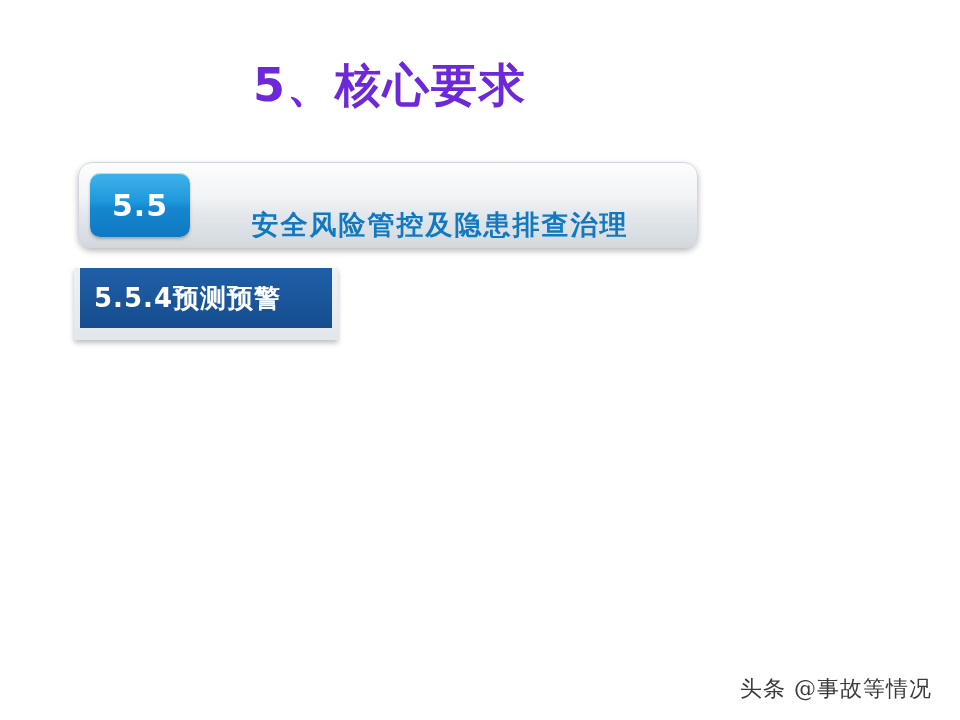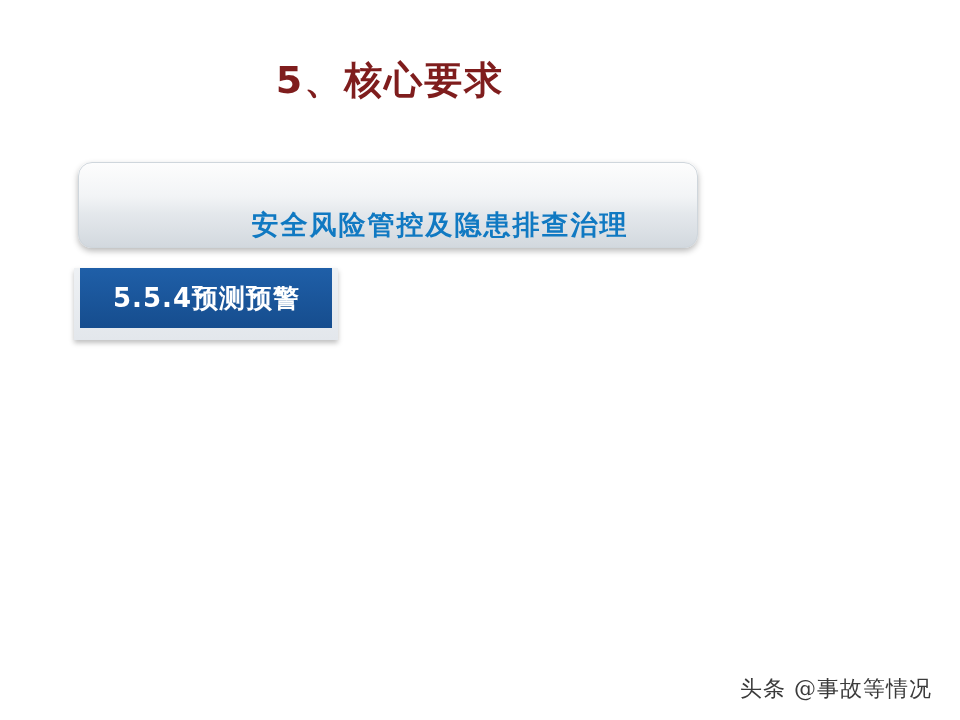--- a/index.html
+++ b/index.html
@@ -21,23 +21,23 @@
     box-sizing: border-box;
   }
 
   
   .slide-title {
     position: absolute;
     top: 58px;
     left: 0;
     width: 780px;
     text-align: center;
-    font-size: 38px;
+    font-size: 46px;
     font-weight: bold;
-    color: #7f1d1d;
+    color: #6d28d9;
     letter-spacing: 2px;
     line-height: 1.2;
   }
 
   
   .section-banner {
     position: absolute;
     left: 78px;
     top: 162px;
     width: 620px;
@@ -103,21 +103,21 @@
   }
   .sub-banner-fill {
     position: absolute;
     left: 6px;
     top: 0px;
     width: 252px;
     height: 60px;
     background: linear-gradient(to bottom, #1f5fa8 0%, #164d8e 100%);
     display: flex;
     align-items: center;
-    padding-left: 33px;
+    padding-left: 14px;
     box-sizing: border-box;
     color: #ffffff;
     font-size: 26px;
     font-weight: bold;
     letter-spacing: 1px;
   }
 
   
   .body-text {
     position: absolute;
@@ -151,20 +151,21 @@
 </style>
 </head>
 <body>
 
 <div class="slide">
 
   <div class="slide-title">5、核心要求</div>
 
   <div class="section-banner">
     <div class="section-banner-inner"></div>
+    <div class="section-num">5.5</div>
     <div class="section-label">安全风险管控及隐患排查治理</div>
   </div>
 
   <div class="sub-banner">
     <div class="sub-banner-fill">5.5.4预测预警</div>
   </div>
 
 
   <div class="watermark">头条 @事故等情况</div>
 

